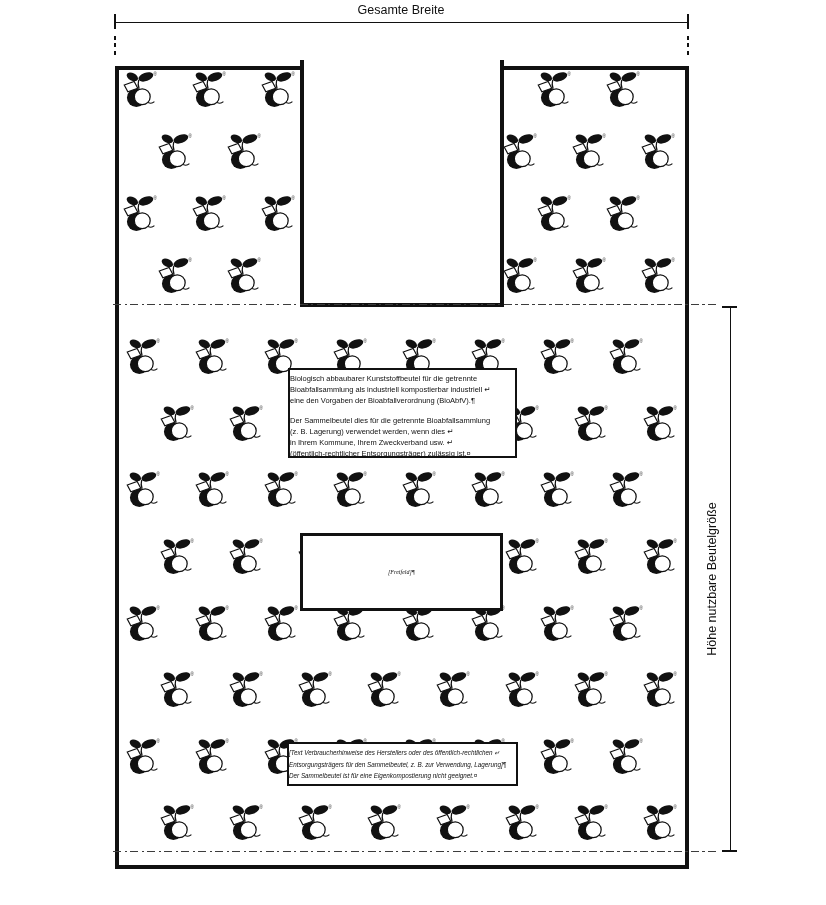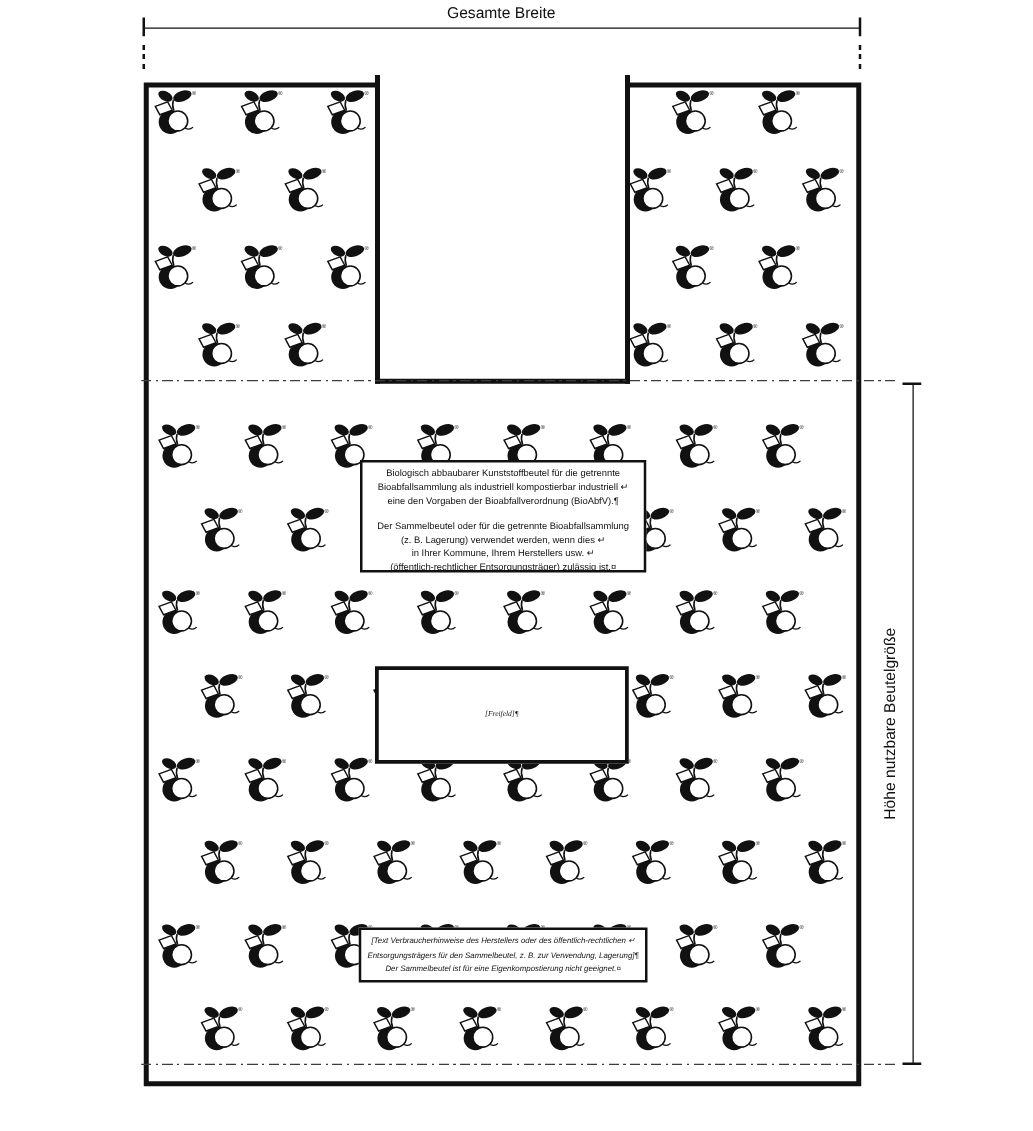--- a/index.html
+++ b/index.html
@@ -22,21 +22,21 @@
   
   #bag{position:absolute;left:115px;top:66px;width:574px;height:803px;
     border:4px solid #111;box-sizing:border-box;background:#fff;}
   #bag-notch{position:absolute;left:300px;top:60px;width:204px;height:247px;
     box-sizing:border-box;background:#fff;border-left:4px solid #111;
     border-right:4px solid #111;border-bottom:4px solid #111;}
   #pattern-layer{position:absolute;left:0;top:0;width:826px;height:905px;pointer-events:none;}
   .logo{position:absolute;width:36px;height:40px;}
   
   .print-box{position:absolute;background:#fff;border:2px solid #111;box-sizing:border-box;
-    text-align:center;color:#111;}
+    text-align:left;color:#111;}
   #certification-box{left:288px;top:368px;width:229px;height:90px;
     font-size:7.5px;line-height:11px;padding-top:3px;}
   #certification-box .para{margin:0 0 9px 0;}
   #certification-box .line{white-space:nowrap;}
   #freifeld-box{left:300px;top:533px;width:203px;height:78px;border-width:3px;
     display:flex;align-items:center;justify-content:center;
     font-size:6px;font-style:italic;font-family:"Liberation Serif", serif;}
   #consumer-box{left:287px;top:742px;width:231px;height:44px;
     font-size:6.3px;line-height:11.5px;padding-top:3px;font-style:italic;}
   #consumer-box .line{white-space:nowrap;}
@@ -335,23 +335,23 @@
   <div class="tick-h" style="left:722px;top:850px;"></div>
   <div id="height-label" class="dim-label">Höhe nutzbare Beutelgröße</div>
 
   <div id="certification-box" class="print-box">
     <div class="para">
       <div class="line">Biologisch abbaubarer Kunststoffbeutel für die getrennte</div>
       <div class="line">Bioabfallsammlung als industriell kompostierbar industriell ↵</div>
       <div class="line">eine den Vorgaben der Bioabfallverordnung (BioAbfV).¶</div>
     </div>
     <div class="para">
-      <div class="line">Der Sammelbeutel oder für die getrennte Bioabfallsammlung</div>
+      <div class="line">Der Sammelbeutel dies für die getrennte Bioabfallsammlung</div>
       <div class="line">(z. B. Lagerung) verwendet werden, wenn dies ↵</div>
-      <div class="line">in Ihrer Kommune, Ihrem Herstellers usw. ↵</div>
+      <div class="line">in Ihrem Kommune, Ihrem Zweckverband usw. ↵</div>
       <div class="line">(öffentlich-rechtlicher Entsorgungsträger) zulässig ist.¤</div>
     </div>
   </div>
 
   <div id="freifeld-box" class="print-box">
     <span>[Freifeld]¶</span>
   </div>
 
   <div id="consumer-box" class="print-box">
     <div class="line">[Text Verbraucherhinweise des Herstellers oder des öffentlich-rechtlichen ↵</div>

